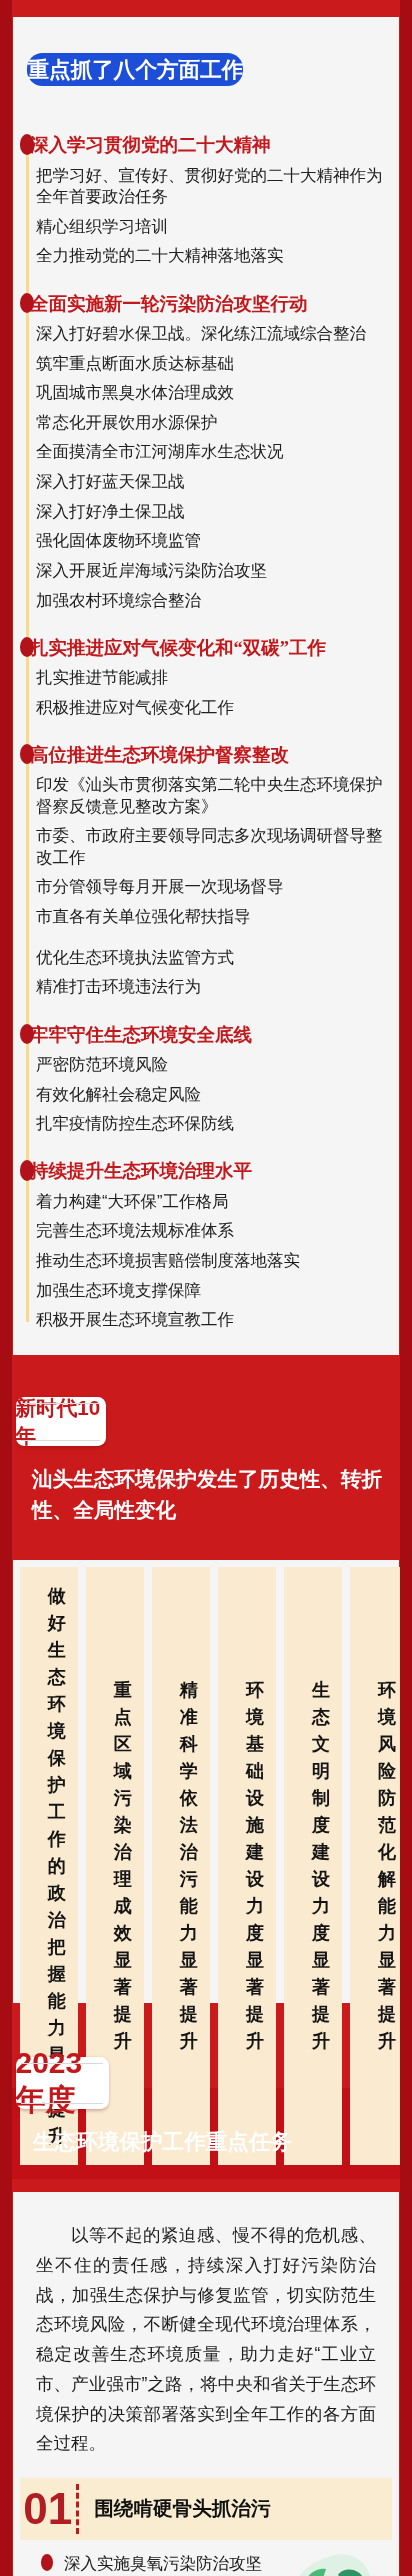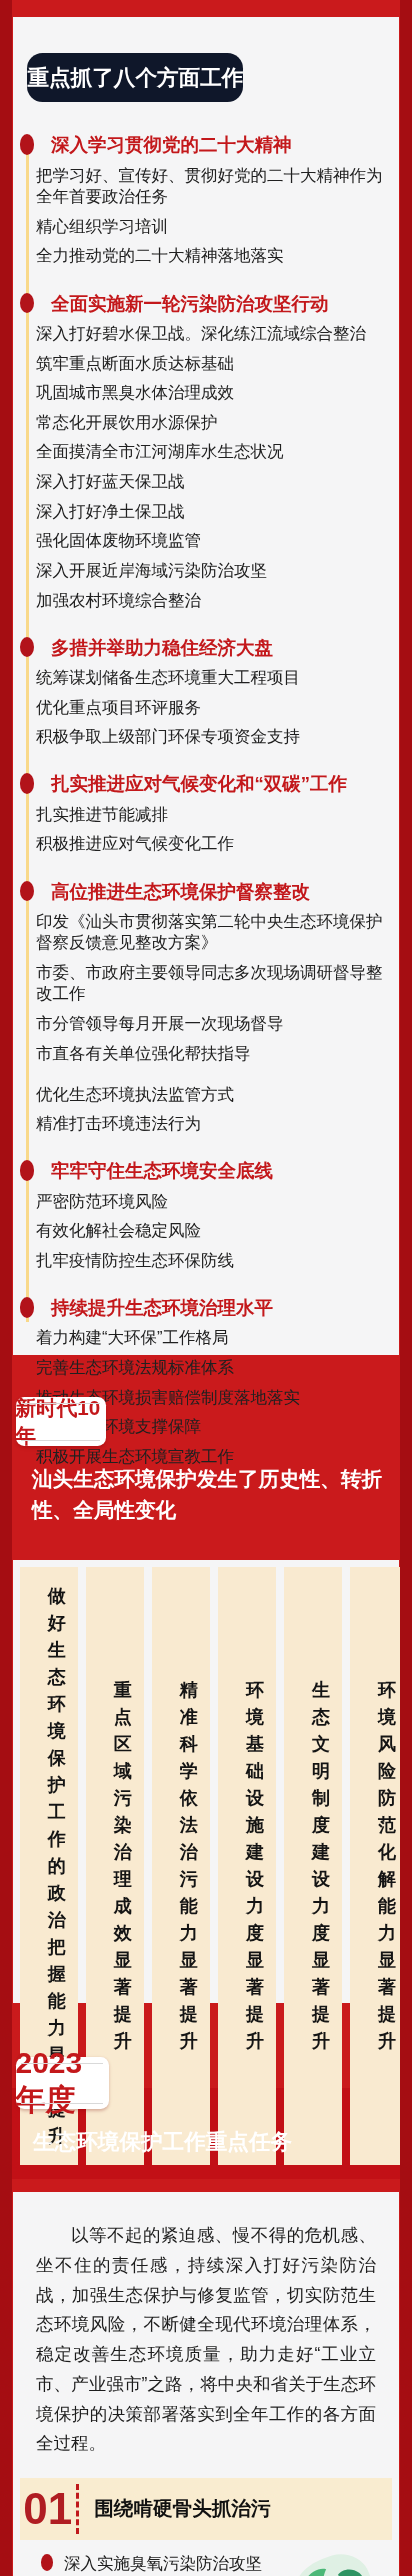--- a/index.html
+++ b/index.html
@@ -3,26 +3,26 @@
 <meta charset="utf-8">
 <style>
   html,body{margin:0;padding:0;background:#ffffff;}
   .page{position:relative;width:412px;height:3682px;background:#ca1a1c;
         font-family:"Liberation Sans",sans-serif;overflow:hidden;}
   .side-border{position:absolute;top:0;bottom:0;width:12.4px;background:#a50d12;z-index:6;}
   .side-border.left{left:0}.side-border.right{right:0}
 
   .card{position:absolute;left:13px;width:386px;background:#f5f5f6;z-index:1;}
   .card1{top:17px;height:1338px;}
-  .title-box{position:absolute;top:36px;left:14.4px;width:216px;height:49px;background:#0f172a;
-             border-radius:15.5px;display:flex;align-items:center;justify-content:center;z-index:2;}
+  .title-box{position:absolute;top:36px;left:14.4px;width:216px;height:33px;background:#1d4ed8;
+             border-radius:15.5px;display:flex;align-items:center;justify-content:flex-end;z-index:2;}
   .title-box span{color:#fff;font-size:21.6px;font-weight:bold;white-space:nowrap;}
   .timeline{position:absolute;left:13.4px;top:130px;width:2.6px;height:1175px;background:#f9d98a;}
   .groups{position:absolute;top:103px;left:0;right:0;}
-  .group .g-head{position:relative;padding-left:38px;margin:14.4px 10.3px 5.2px 0;}
+  .group .g-head{position:relative;padding-left:17px;margin:14.4px 10.3px 5.2px 0;font-family:Liberation Serif, serif;}
   .dot{position:absolute;left:6.7px;top:0px;width:14.4px;height:20.6px;background:#b2131a;border-radius:50%;}
   .g-title{color:#c3181b;font-size:18.5px;font-weight:bold;margin:0;line-height:1.2;}
   ul.g-items{margin:0;padding:0 7.2px 3.1px 23px;list-style:none;}
   ul.g-items li{font-size:16.5px;color:#202020;margin:8.2px 0;line-height:1.3;}
 
   .badge{position:absolute;left:15.5px;background:#ffffff;border-radius:8.2px;color:#c3181b;
          font-weight:bold;display:flex;align-items:center;justify-content:center;z-index:3;box-shadow:0 1.5px 3.1px rgba(120,0,0,.25);}
   .badge::before,.badge::after{content:"";position:absolute;left:5.2px;right:5.2px;height:0.5px;background:#d9d9d9;}
   .badge::before{top:5.7px}.badge::after{bottom:5.7px}
   .badge-era{top:1397px;width:90px;height:49px;font-size:20.6px;}
@@ -87,31 +87,20 @@
             <li>常态化开展饮用水源保护</li>
             <li>全面摸清全市江河湖库水生态状况</li>
             <li>深入打好蓝天保卫战</li>
             <li>深入打好净土保卫战</li>
             <li>强化固体废物环境监管</li>
             <li>深入开展近岸海域污染防治攻坚</li>
             <li>加强农村环境综合整治</li>
           </ul>
   </div>
 
-  <div class="group">
-    <div class="g-head">
-      <span class="dot"></span>
-      <h3 class="g-title">多措并举助力稳住经济大盘</h3>
-    </div>
-    <ul class="g-items">
-            <li>统筹谋划储备生态环境重大工程项目</li>
-            <li>优化重点项目环评服务</li>
-            <li>积极争取上级部门环保专项资金支持</li>
-          </ul>
-  </div>
 
   <div class="group">
     <div class="g-head">
       <span class="dot"></span>
       <h3 class="g-title">扎实推进应对气候变化和“双碳”工作</h3>
     </div>
     <ul class="g-items">
             <li>扎实推进节能减排</li>
             <li>积极推进应对气候变化工作</li>
           </ul>

